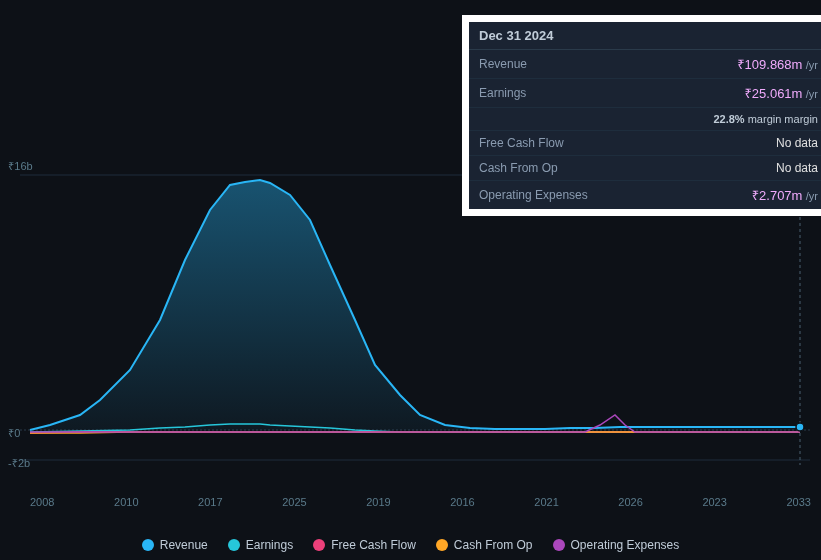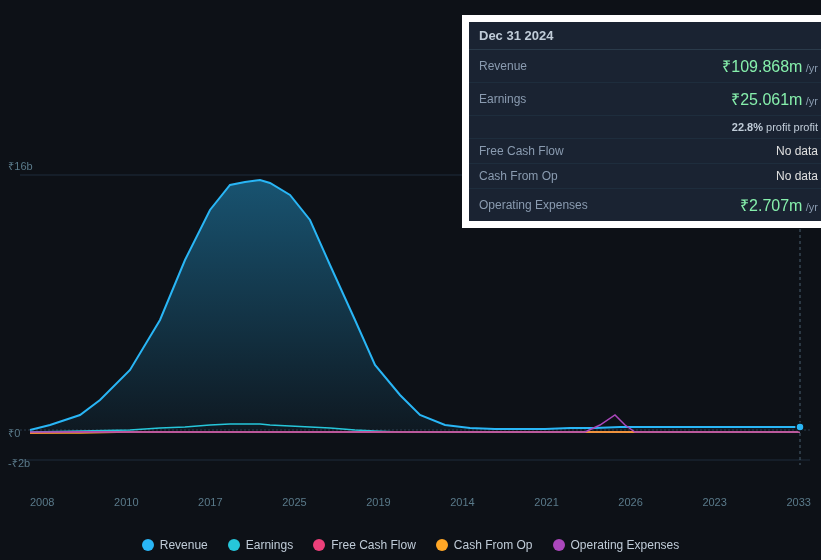--- a/index.html
+++ b/index.html
@@ -35,21 +35,21 @@
       display: flex;
       justify-content: space-between;
       align-items: center;
       padding: 5px 10px;
       border-bottom: 1px solid #1e2d3d;
       font-size: 12px;
     }
     .tooltip-row:last-child { border-bottom: none; }
     .tooltip-label { color: #8a9bb0; }
     .tooltip-value { color: #e0e0e0; text-align: right; }
-    .tooltip-value .amount { color: #86efac; font-size: 16px; font-weight: 500; }
+    .tooltip-value .amount { color: #f0abfc; font-size: 13px; font-weight: 500; }
     .tooltip-value .unit { color: #8a9bb0; font-size: 11px; text-align: right; }
     .profit-margin { color: #c0ccd8; font-size: 11px; }
     .profit-bold { font-weight: 600; color: #c0ccd8; }
 
     
     .chart-area {
       position: absolute;
       top: 0;
       left: 0;
       right: 0;
@@ -185,21 +185,21 @@
   <div class="y-label y-label-zero">₹0</div>
   <div class="y-label y-label-neg">-₹2b</div>
 </div>
 
 <div style="position:absolute; bottom:52px; left:30px; right:10px; display:flex; justify-content:space-between;">
   <span class="x-label">2008</span>
   <span class="x-label">2010</span>
   <span class="x-label">2017</span>
   <span class="x-label">2025</span>
   <span class="x-label">2019</span>
-  <span class="x-label">2014</span>
+  <span class="x-label">2016</span>
   <span class="x-label">2021</span>
   <span class="x-label">2026</span>
   <span class="x-label">2023</span>
   <span class="x-label">2033</span>
 </div>
 
 <div class="tooltip-panel">
   <div class="tooltip-title">Dec 31 2024</div>
 
   <div class="tooltip-row">
@@ -215,21 +215,21 @@
     <span class="tooltip-value">
       <span class="amount">₹25.061m</span>
       <span class="unit"> /yr</span>
     </span>
   </div>
 
   <div class="tooltip-row">
     <span class="tooltip-label"></span>
     <span class="tooltip-value profit-margin">
       <span class="profit-bold">22.8%</span>
-      <span> profit profit</span>
+      <span> margin margin</span>
     </span>
   </div>
 
   <div class="tooltip-row">
     <span class="tooltip-label">Free Cash Flow</span>
     <span class="tooltip-value no-data">No data</span>
   </div>
 
   <div class="tooltip-row">
     <span class="tooltip-label">Cash From Op</span>

